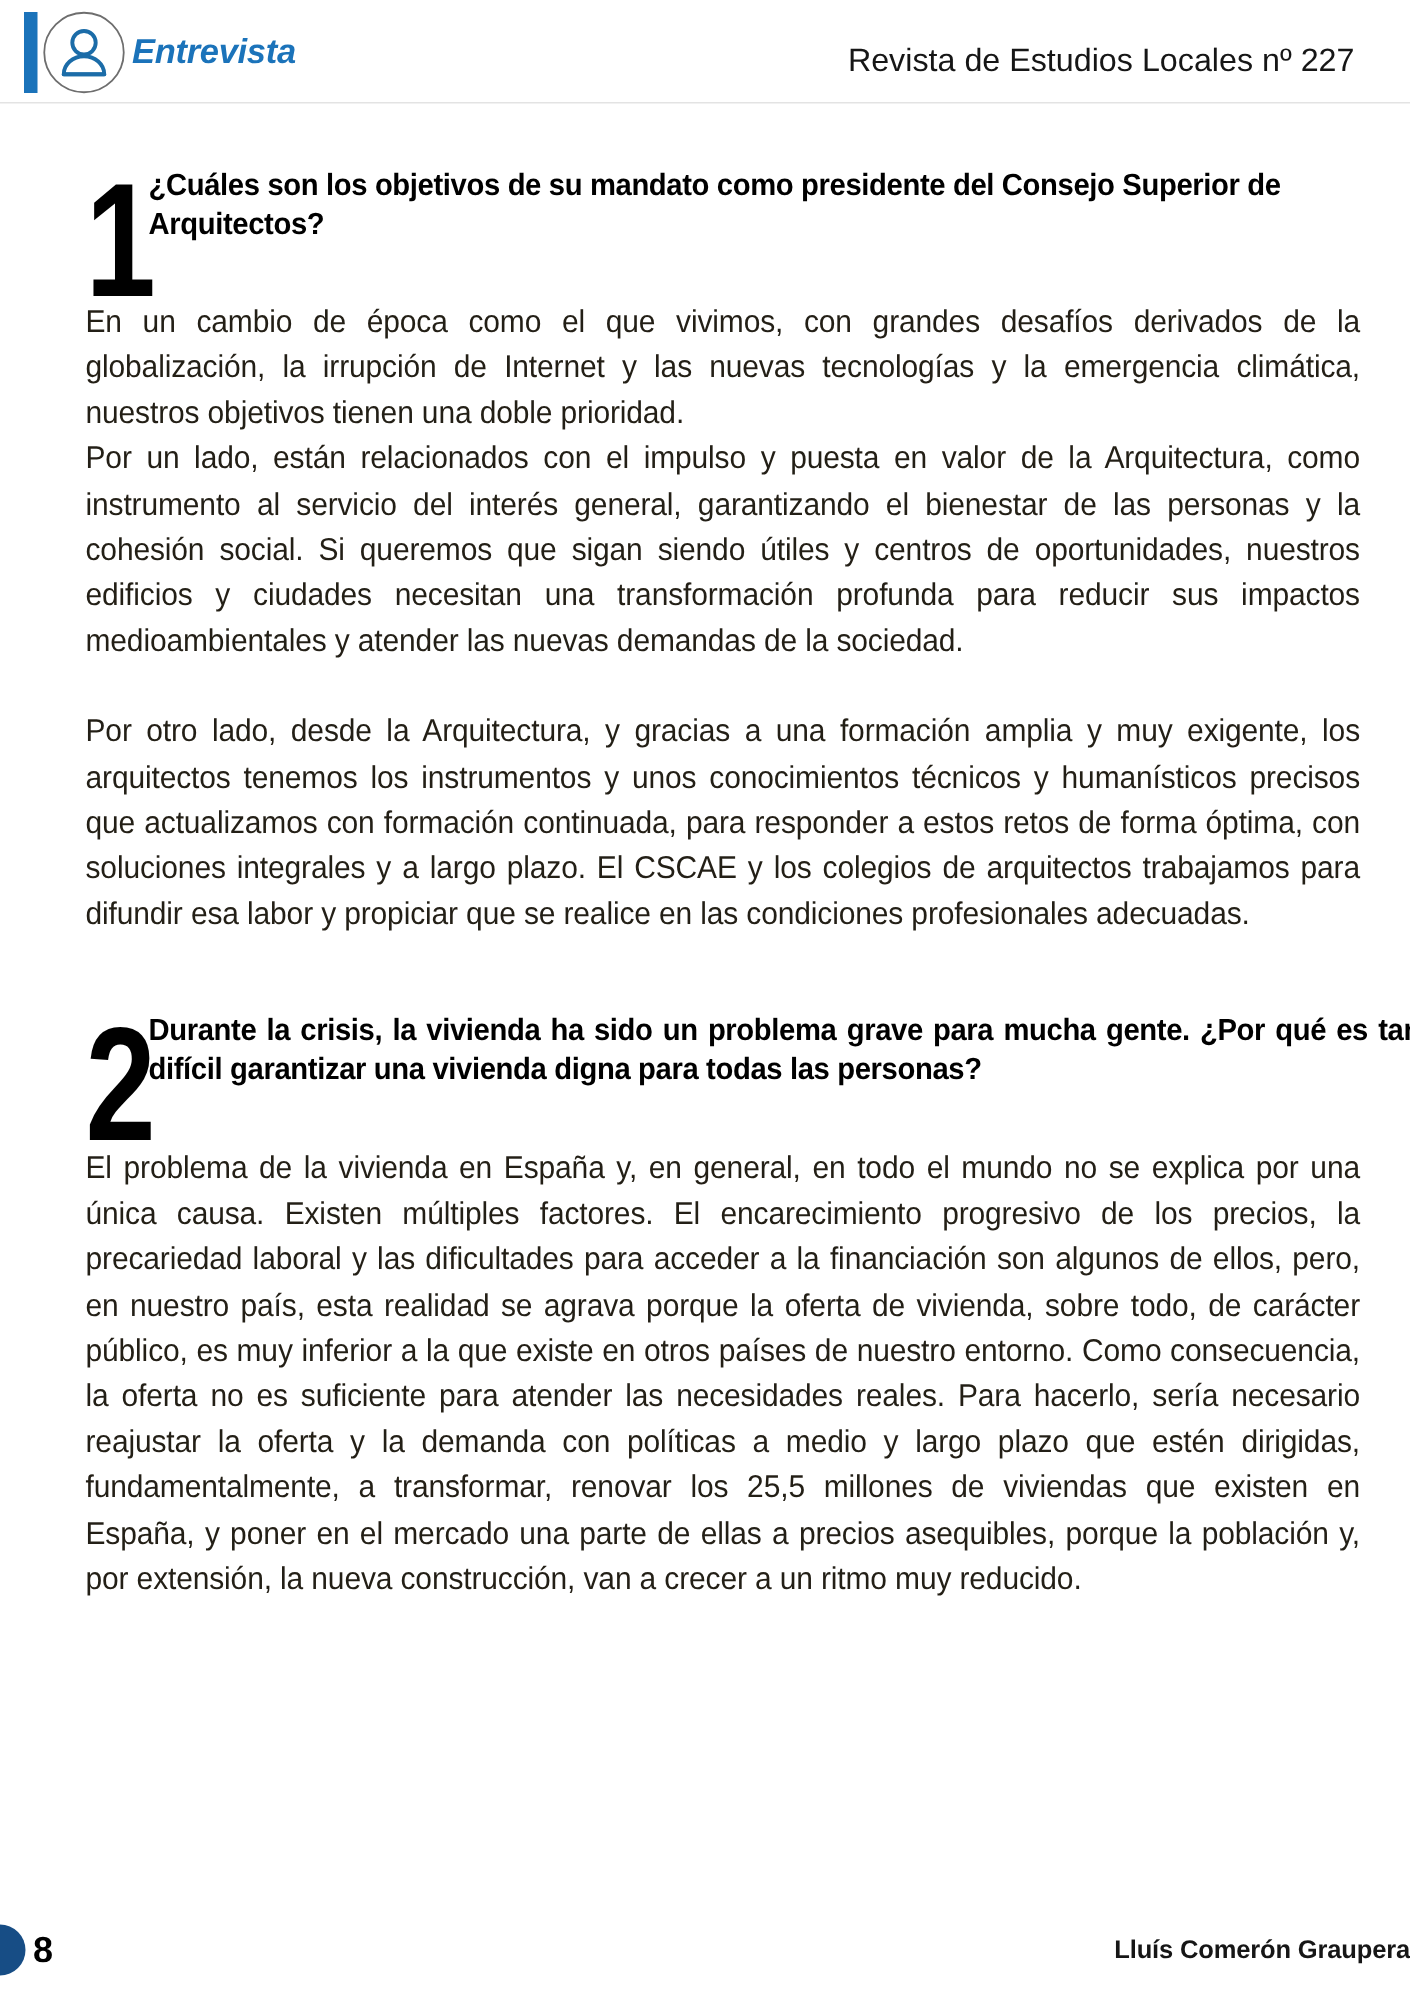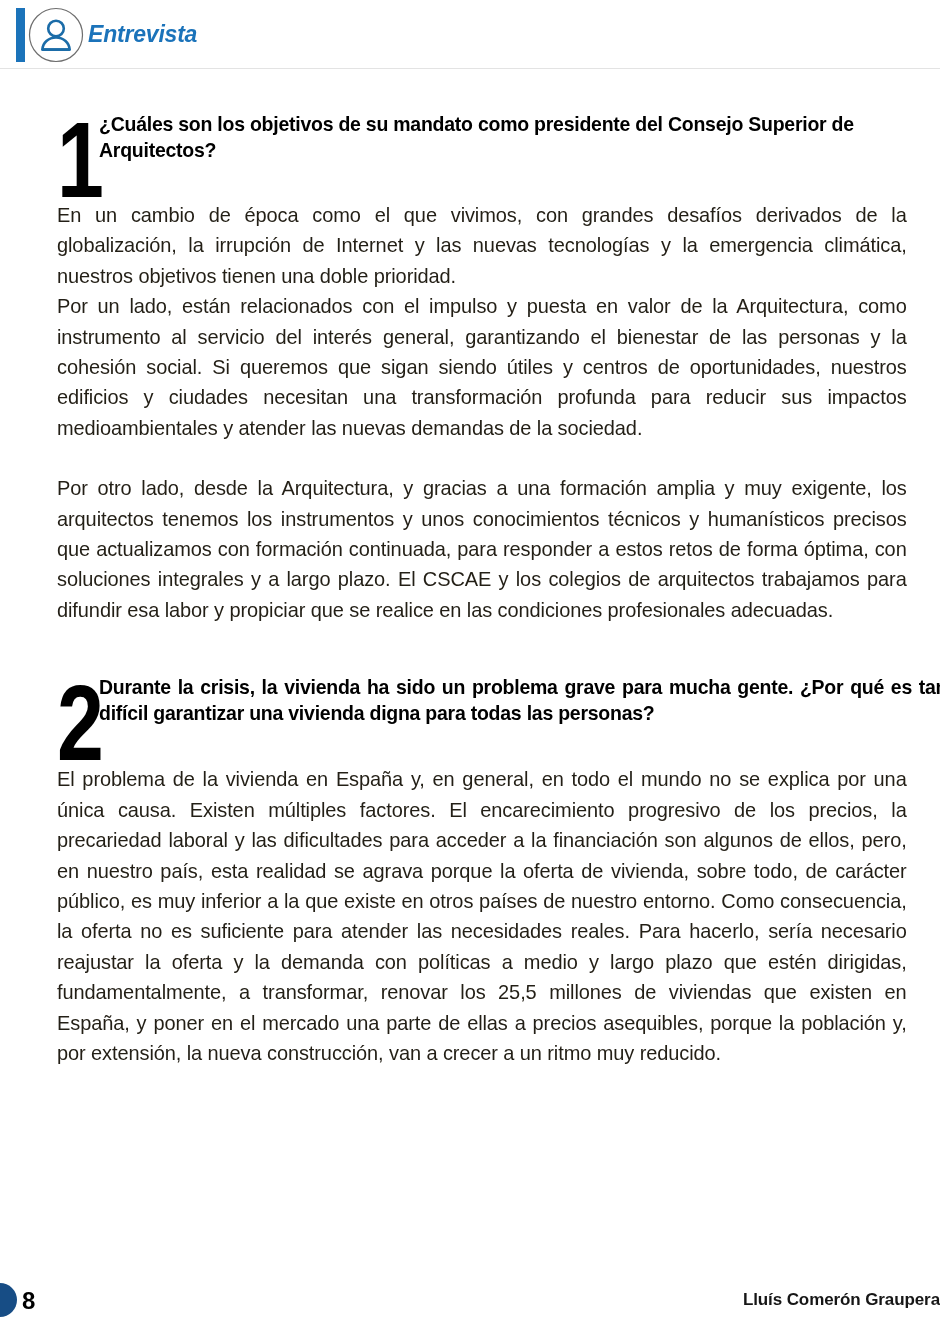--- a/index.html
+++ b/index.html
@@ -213,20 +213,21 @@
       <svg viewBox="0 0 56 56" xmlns="http://www.w3.org/2000/svg">
         <circle cx="28" cy="28" r="26.5" fill="none" stroke="#6e6e6e" stroke-width="1.2"></circle>
         <circle cx="28" cy="21.5" r="7.8" fill="none" stroke="#1B6CA8" stroke-width="2.6"></circle>
         <path d="M14.5 42.5 a13.5 12 0 0 1 27 0 z" fill="none" stroke="#1B6CA8" stroke-width="2.6" stroke-linejoin="round"></path>
         <line x1="14.5" y1="42.6" x2="41.5" y2="42.6" stroke="#1B6CA8" stroke-width="2.6" stroke-linecap="round"></line>
       </svg>
     </div>
 
     <div class="section-label">Entrevista</div>
 
+    <div class="journal-title">Revista de Estudios Locales nº 227</div>
   </div>
 
   <div class="content">
 
     <div class="qa-block">
       <div class="q-number">1</div>
       <div class="q-text q1">¿Cuáles son los objetivos de su mandato como presidente del Consejo Superior de Arquitectos?</div>
     </div>
 
     <div class="spacer-q1-answer"></div>

